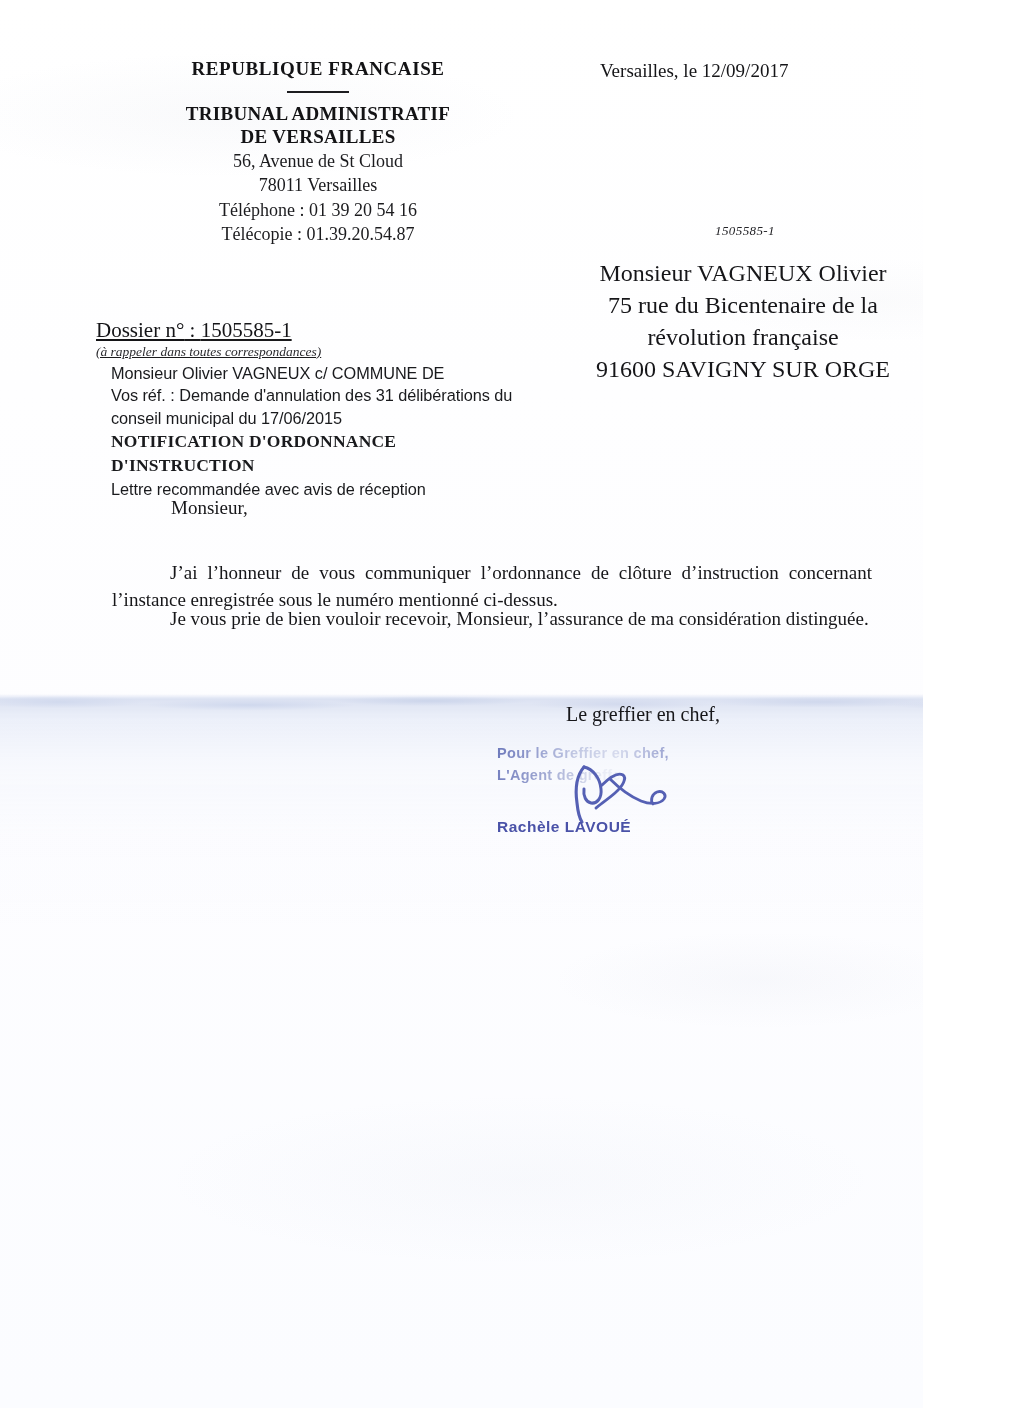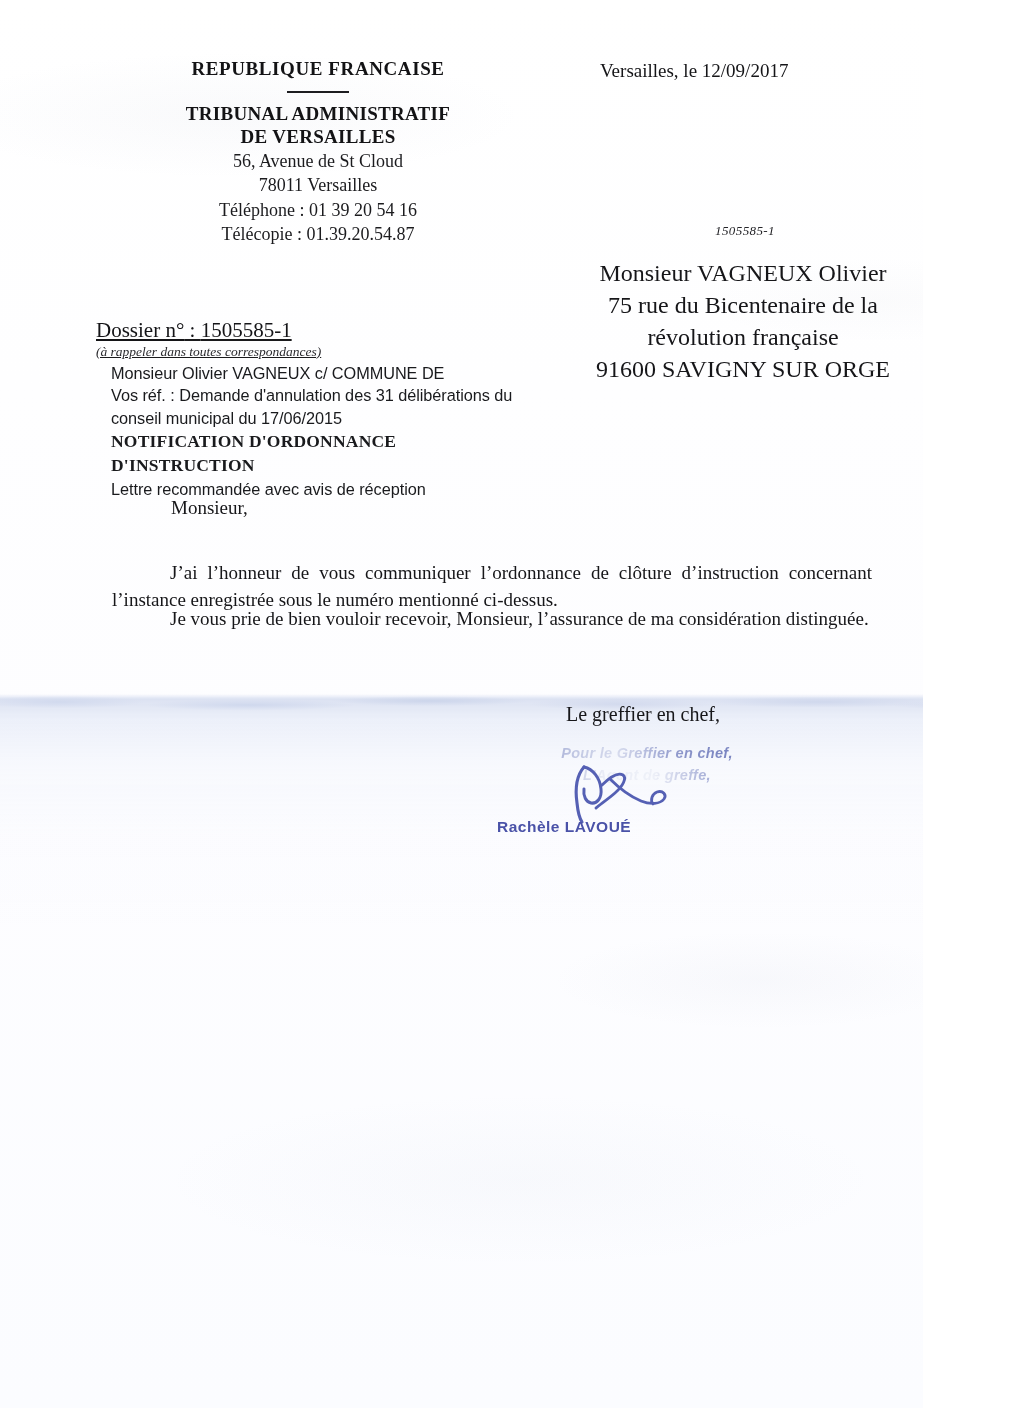--- a/index.html
+++ b/index.html
@@ -211,28 +211,27 @@
     text-align: center;
     font-size: 20px;
     line-height: 1.34;
     color: #17171a;
   }
   .stamp {
     position: absolute;
     left: 497px;
     top: 742px;
     width: 300px;
-    text-align: center;
+    text-align: left;
     font-family: "Liberation Sans", "DejaVu Sans", sans-serif;
     font-weight: bold;
     font-size: 14.5px;
     line-height: 1.52;
     color: #7a84c4;
     letter-spacing: 0.3px;
-    font-style: italic;
   }
   .stamp .l1 {
     display: block;
     background: linear-gradient(90deg,
         rgba(110,122,188,1) 0%,
         rgba(150,160,205,0.55) 26%,
         rgba(168,176,214,0.38) 40%,
         rgba(120,131,192,0.85) 62%,
         rgba(96,108,180,1) 100%);
     -webkit-background-clip: text;

